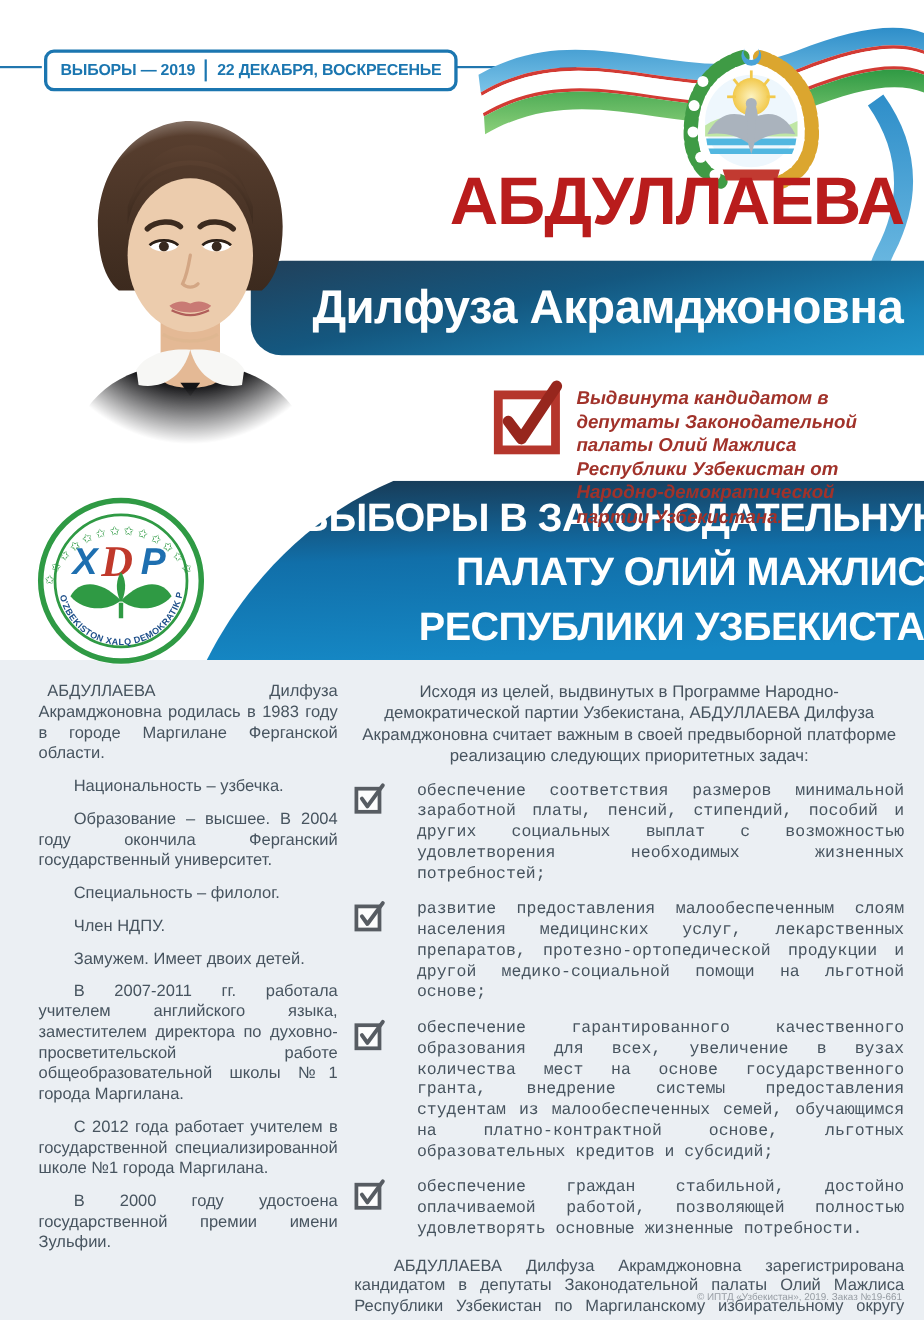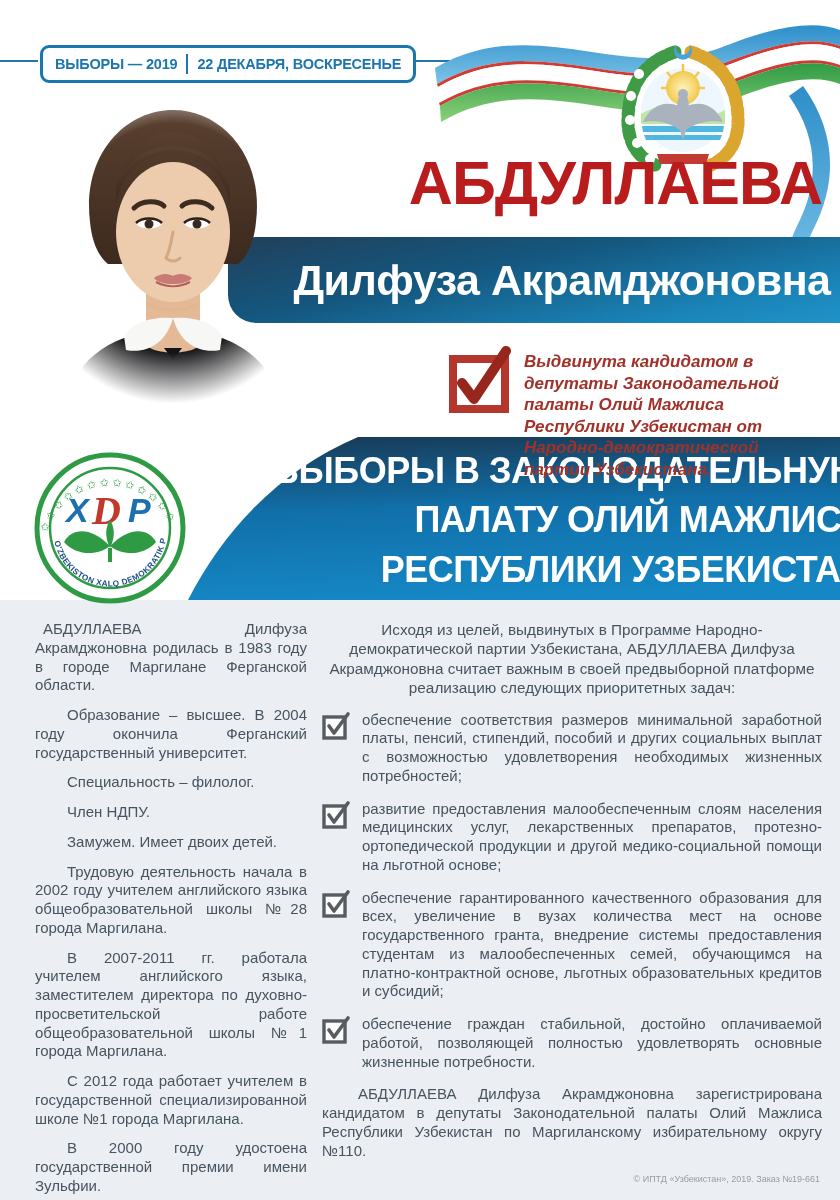--- a/index.html
+++ b/index.html
@@ -21,21 +21,21 @@
   .portrait{position:absolute;left:28px;top:92px;width:290px;height:348px;z-index:4;
             -webkit-mask-image:radial-gradient(ellipse 64% 58% at 50% 42%, #000 57%, transparent 82%);
             mask-image:radial-gradient(ellipse 64% 58% at 50% 42%, #000 57%, transparent 82%);}
 
   
   .surname{position:absolute;right:18px;top:148px;z-index:2;color:#b91c1c;font-weight:bold;
            font-size:61px;letter-spacing:-1px;white-space:nowrap;}
   .name-banner{position:absolute;left:228px;top:237px;width:612px;height:86px;z-index:3;
                border-top-left-radius:28px;border-bottom-left-radius:28px;
                background:linear-gradient(168deg,#21405a 0%,#14577f 40%,#1a84b8 80%,#2093c8 100%);
-               display:flex;align-items:center;justify-content:center;}
+               display:flex;align-items:center;}
   .name-banner .given{color:#fff;font-weight:bold;font-size:43px;letter-spacing:-0.5px;padding-left:56px;white-space:nowrap;}
 
   
   .nomination{position:absolute;left:448px;top:347px;width:380px;display:flex;gap:14px;z-index:2;}
   .red-check{flex:0 0 62px;}
   .nomination .text{color:#a1322a;font-weight:bold;font-style:italic;font-size:17px;line-height:1.27;padding-top:4px;}
 
   
   .main-banner{position:absolute;left:4px;top:437px;width:840px;height:163px;z-index:1;margin-left:48px;}
   .main-banner .txt{position:absolute;right:26px;top:9px;text-align:right;color:#fff;font-weight:bold;
@@ -44,21 +44,21 @@
   .party-logo{position:absolute;left:32px;top:450px;width:156px;height:156px;z-index:4;}
 
   
   .content-bg{position:absolute;left:0;top:600px;width:840px;height:600px;background:#ebeff3;}
   .col-left{position:absolute;left:35px;top:620px;width:272px;color:#47545f;font-size:15px;line-height:1.25;text-align:justify;}
   .col-left p{margin:0 0 11px 0;text-indent:32px;}
   .col-left p:first-child{text-indent:8px;}
 
   .col-right{position:absolute;left:322px;top:620px;width:500px;color:#47545f;font-size:15px;line-height:1.25;}
   .intro{font-weight:normal;text-align:center;margin:0 0 13px 0;font-size:15.3px;line-height:1.27;}
-  .item{display:grid;grid-template-columns:27px 1fr;gap:13px;margin-bottom:14px;text-align:justify;}
+  .item{display:grid;grid-template-columns:27px 1fr;gap:30px;margin-bottom:14px;text-align:justify;font-family:Liberation Mono, monospace;}
   .item .grey-check{margin-top:2px;overflow:visible;}
   .closing{margin:14px 0 0 0;text-indent:36px;text-align:justify;}
 
   .imprint{position:absolute;right:20px;bottom:16px;font-size:9px;color:#969ca3;}
 </style>
 </head>
 <body>
 
 <div class="poster">
 
@@ -245,25 +245,25 @@
         <line x1="78" y1="98" x2="78" y2="112" stroke="#2f9a44" stroke-width="4"></line>
       </g>
     </svg>
   </div>
 
   <div class="content-bg"></div>
 
   <div class="col-left">
     <div>
         <p>АБДУЛЛАЕВА Дилфуза Акрамджоновна родилась в 1983 году в городе Маргилане Ферганской области.</p>
+        <p>Национальность – узбечка.</p>
         <p>Образование – высшее. В 2004 году окончила Ферганский государственный университет.</p>
         <p>Специальность – филолог.</p>
         <p>Член НДПУ.</p>
         <p>Замужем. Имеет двоих детей.</p>
-        <p>Трудовую деятельность начала в 2002 году учителем английского языка общеобразовательной школы №28 города Маргилана.</p>
         <p>В 2007-2011 гг. работала учителем английского языка, заместителем директора по духовно-просветительской работе общеобразовательной школы №1 города Маргилана.</p>
         <p>С 2012 года работает учителем в государственной специализированной школе №1 города Маргилана.</p>
         <p>В 2000 году удостоена государственной премии имени Зульфии.</p>
       </div>
   </div>
 
   <div class="col-right">
     <p class="intro">Исходя из целей, выдвинутых в Программе Народно-демократической партии Узбекистана, АБДУЛЛАЕВА Дилфуза Акрамджоновна считает важным в своей предвыборной платформе реализацию следующих приоритетных задач:</p>
     <div>
         <div class="item">

